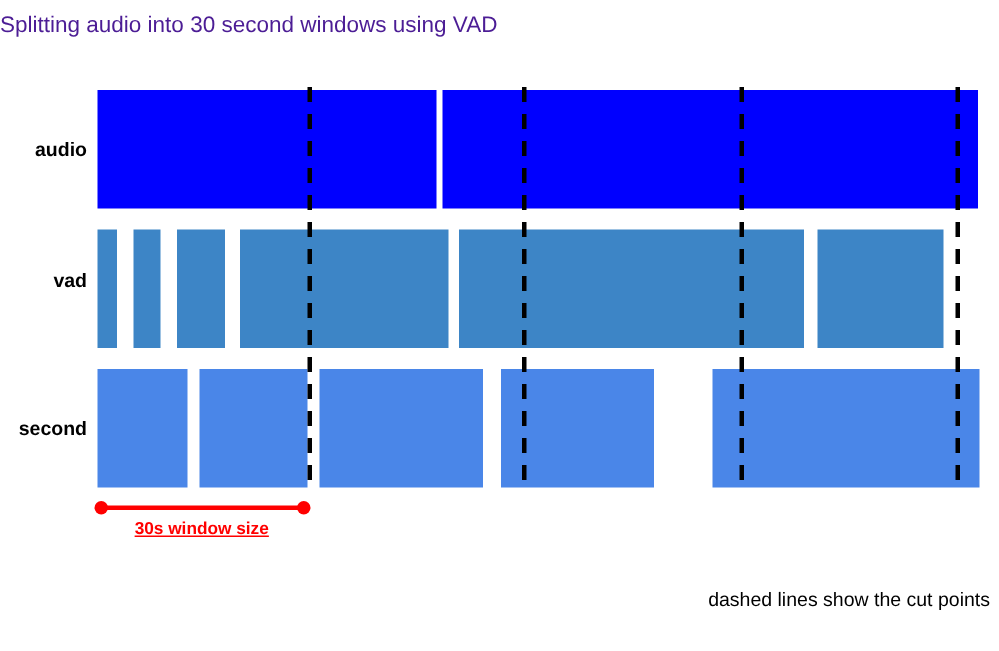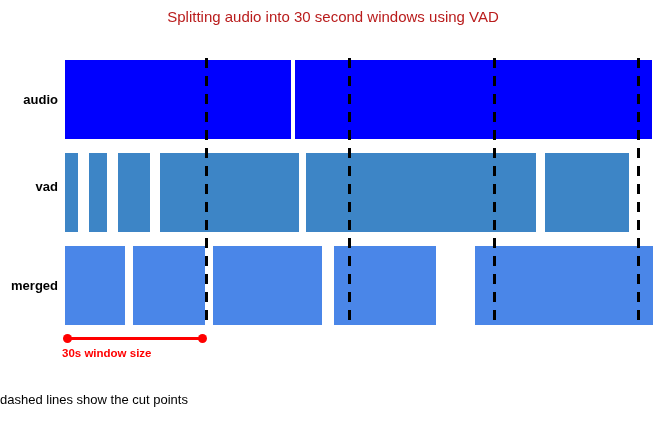--- a/index.html
+++ b/index.html
@@ -1,61 +1,62 @@
 <!DOCTYPE html>
 <html><head>
 <meta charset="utf-8">
 <style>
   html,body{margin:0;padding:0;background:#ffffff;}
   .figure{
     position:relative;width:666px;height:434px;background:#ffffff;
     font-family:"Liberation Sans",sans-serif;color:#000;overflow:hidden;
   }
   .title{
-    position:absolute;top:8px;left:0;width:666px;text-align:center;
-    font-size:15px;color:#b91c1c;
+    position:absolute;top:8px;left:0;width:666px;
+    font-size:15px;color:#4c1d95;
   }
   .row-label{
     position:absolute;left:0;width:58px;text-align:right;
     font-size:13px;color:#000;font-weight:bold;
   }
   .bar-seg{position:absolute;height:79px;}
   .dash-line{
     position:absolute;top:58px;height:270px;width:3px;
     background:repeating-linear-gradient(to bottom,#000 0 10px,transparent 10px 18px);
   }
   .arrow-line{position:absolute;height:3px;}
   .arrow-dot{position:absolute;width:9px;height:9px;border-radius:50%;}
   .arrow-label{
-    position:absolute;text-align:left;font-size:11.5px;font-weight:bold;
+    position:absolute;text-align:center;font-size:11.5px;font-weight:bold;
     white-space:nowrap;
+    text-decoration:underline;
   }
   .caption{
-    position:absolute;top:392px;left:0;width:660px;text-align:left;
+    position:absolute;top:392px;left:0;width:660px;text-align:right;
     font-size:13px;color:#000;
   }
 </style>
 </head>
 <body>
 
 <div class="figure">
   <div class="title">Splitting audio into 30 second windows using VAD</div>
 
   <div id="plot">
       <div class="row-label" style="top: 91.5px;">audio</div>
       <div class="bar-seg" style="left: 65px; width: 226px; top: 60px; height: 79px; background: rgb(0, 0, 255);"></div>
       <div class="bar-seg" style="left: 295px; width: 357px; top: 60px; height: 79px; background: rgb(0, 0, 255);"></div>
       <div class="row-label" style="top: 179px;">vad</div>
       <div class="bar-seg" style="left: 65px; width: 13px; top: 153px; height: 79px; background: rgb(61, 133, 198);"></div>
       <div class="bar-seg" style="left: 89px; width: 18px; top: 153px; height: 79px; background: rgb(61, 133, 198);"></div>
       <div class="bar-seg" style="left: 118px; width: 32px; top: 153px; height: 79px; background: rgb(61, 133, 198);"></div>
       <div class="bar-seg" style="left: 160px; width: 139px; top: 153px; height: 79px; background: rgb(61, 133, 198);"></div>
       <div class="bar-seg" style="left: 306px; width: 230px; top: 153px; height: 79px; background: rgb(61, 133, 198);"></div>
       <div class="bar-seg" style="left: 545px; width: 84px; top: 153px; height: 79px; background: rgb(61, 133, 198);"></div>
-      <div class="row-label" style="top: 277.5px;">merged</div>
+      <div class="row-label" style="top: 277.5px;">second</div>
       <div class="bar-seg" style="left: 65px; width: 60px; top: 246px; height: 79px; background: rgb(74, 134, 232);"></div>
       <div class="bar-seg" style="left: 133px; width: 72px; top: 246px; height: 79px; background: rgb(74, 134, 232);"></div>
       <div class="bar-seg" style="left: 213px; width: 109px; top: 246px; height: 79px; background: rgb(74, 134, 232);"></div>
       <div class="bar-seg" style="left: 334px; width: 102px; top: 246px; height: 79px; background: rgb(74, 134, 232);"></div>
       <div class="bar-seg" style="left: 475px; width: 178px; top: 246px; height: 79px; background: rgb(74, 134, 232);"></div>
       <div class="dash-line" style="left: 205px;"></div>
       <div class="dash-line" style="left: 348px;"></div>
       <div class="dash-line" style="left: 493px;"></div>
       <div class="dash-line" style="left: 637px;"></div>
     </div>

